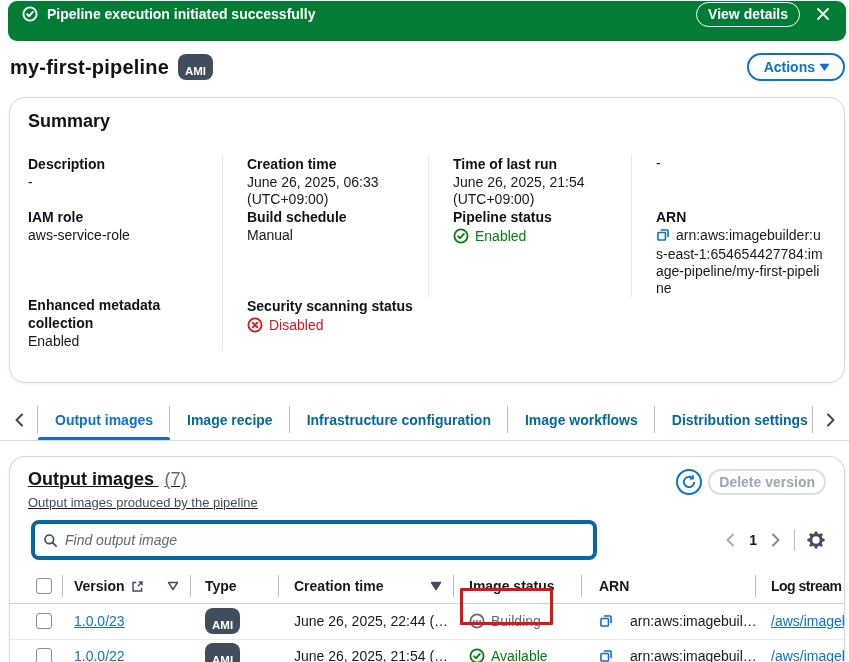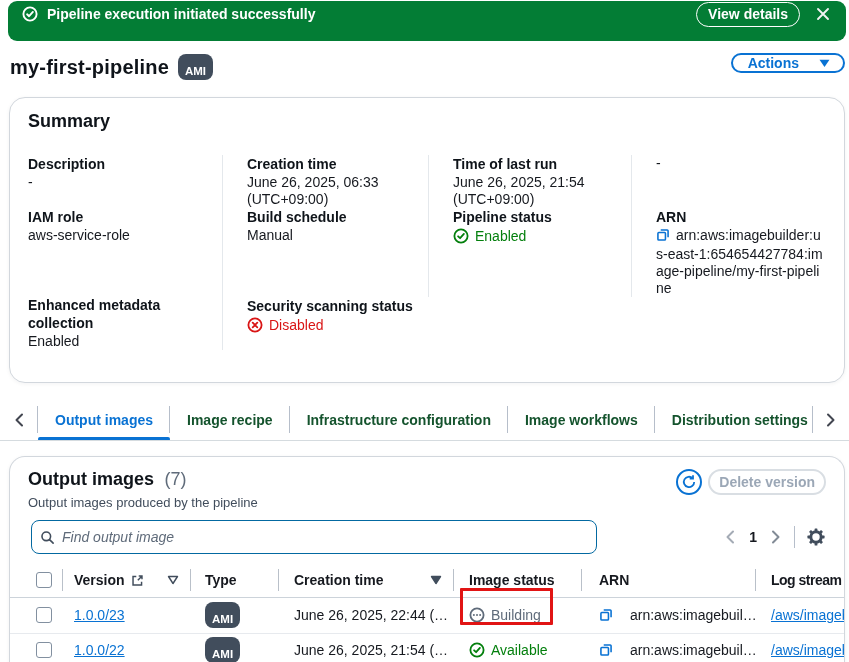--- a/index.html
+++ b/index.html
@@ -17,23 +17,23 @@
   .flash-close { width:30px; height:30px; display:flex; align-items:center; justify-content:center;
     margin-left:8px; cursor:pointer; }
 
   
   .page-header { position:absolute; left:10px; top:52px; width:835px; height:30px;
     display:flex; align-items:center; }
   .page-title { font-size:20px; font-weight:700; color:#0f141a; letter-spacing:.2px; }
   .badge { background:#414d5c; color:#fff; font-size:11.5px; font-weight:700;
     border-radius:8px; padding:11px 7px 2px; line-height:13px; display:inline-block; }
   .page-header .badge { margin-left:9px; }
-  .actions-btn { position:absolute; right:0; top:1px; height:20px; padding:0 13px 0 15px;
+  .actions-btn { position:absolute; right:0; top:1px; height:28px; padding:0 13px 0 15px;
     border:2px solid #0972d3; border-radius:14px; background:#fff; color:#0972d3;
-    font-family:inherit; font-size:14px; font-weight:700; display:flex; align-items:center; gap:20px;
+    font-family:inherit; font-size:14px; font-weight:700; display:flex; align-items:center; gap:4px;
     cursor:pointer; }
 
   
   .card { position:absolute; left:9px; width:836px; background:#fff;
     border:1px solid #d2d7dd; border-radius:16px;
     box-shadow:0 1px 4px rgba(0,28,36,.05); }
 
   
   .summary-card { top:97px; height:286px; padding:13px 18px 0 18px; }
   .card-title { font-size:18px; font-weight:700; color:#0f141a; }
@@ -50,51 +50,51 @@
   .copy-icon-inline { display:inline-block; vertical-align:-2px; margin-right:6px; }
 
   
   .tabs-bar { position:absolute; left:0; top:399px; width:849px; height:42px;
     display:flex; align-items:stretch; border-bottom:1px solid #d5dbdf; }
   .tab-scroll { width:39px; display:flex; align-items:center; justify-content:center; cursor:pointer; }
   .tab-scroll.left { border-right:1px solid #b6beca; width:38px; }
   .tab-scroll.right { border-left:1px solid #b6beca; width:37px; }
   .tabs-strip { flex:1; display:flex; overflow:hidden; }
   .tab { padding:0 17px; display:flex; align-items:center; font-size:14px; font-weight:700;
-    color:#14532d; white-space:nowrap; position:relative; border-right:1px solid #b6beca;
+    color:#0369a1; white-space:nowrap; position:relative; border-right:1px solid #b6beca;
     cursor:pointer; }
   .tab:last-child { border-right:none; }
   .tab.active { color:#0972d3; }
   .tab.active::after { content:""; position:absolute; left:0; right:0; bottom:-1px; height:4px;
     background:#0972d3; border-radius:2px; }
 
   
   .tab { border-right:none; }
   .tab::before { content:""; position:absolute; right:0; top:7px; bottom:7px; width:1px; background:#b6beca; }
   .tab-scroll.left { border-right:none; position:relative; }
   .tab-scroll.left::after { content:""; position:absolute; right:0; top:7px; bottom:7px; width:1px; background:#b6beca; }
   .tab-scroll.right { border-left:none; position:relative; }
   .tab-scroll.right::before { content:""; position:absolute; left:0; top:7px; bottom:7px; width:1px; background:#b6beca; }
 
   
   .output-card { top:456px; height:210px; padding:12px 0 0 0; border-bottom:none;
     border-bottom-left-radius:0; border-bottom-right-radius:0; overflow:hidden; }
   .output-head { display:flex; align-items:flex-start; padding:0 18px; }
-  .output-title-wrap { flex:1; }
+  .output-title-wrap { flex:1;text-decoration:underline; }
   .output-title { font-size:18px; font-weight:700; color:#0f141a; display:inline; }
   .output-count { font-size:18px; font-weight:400; color:#5f6b7a; display:inline; margin-left:6px; }
   .output-desc { font-size:13px; color:#414d5c; margin-top:5px; }
   .head-controls { display:flex; align-items:center; gap:6px; }
   .refresh-btn { width:26px; height:26px; border:2px solid #0972d3; border-radius:50%;
     background:#fff; display:flex; align-items:center; justify-content:center; cursor:pointer; }
   .delete-btn { height:26px; border:2px solid #d9dee3; border-radius:14px; background:#fff;
     color:#9ba7b6; font-family:inherit; font-size:14px; font-weight:700; padding:0 9px; }
 
   .toolbar { margin-top:10px; padding:0 14px 0 21px; display:flex; align-items:center; }
-  .search-box { width:566px; height:26px; border:1px solid #0369a1; border-radius:8px;
+  .search-box { width:566px; height:26px; border:4px solid #0369a1; border-radius:8px;
     display:flex; align-items:center; padding:16px 8px; background:#fff; }
   .search-box input { border:none; outline:none; flex:1; font-family:inherit; font-size:14px;
     font-style:italic; color:#16191f; margin-left:7px; background:transparent; }
   .search-box input::placeholder { color:#5f6b7a; font-style:italic; opacity:1; }
   .pagination { margin-left:auto; display:flex; align-items:center; }
   .page-arrow { width:24px; height:24px; display:flex; align-items:center; justify-content:center; cursor:pointer; }
   .page-num { font-size:14px; font-weight:700; color:#16191f; padding:0 7px; }
   .pag-divider { width:1px; height:22px; background:#b6beca; margin:0 7px 0 6px; }
   .gear-btn { width:28px; height:26px; display:flex; align-items:center; justify-content:center; cursor:pointer; }
 

